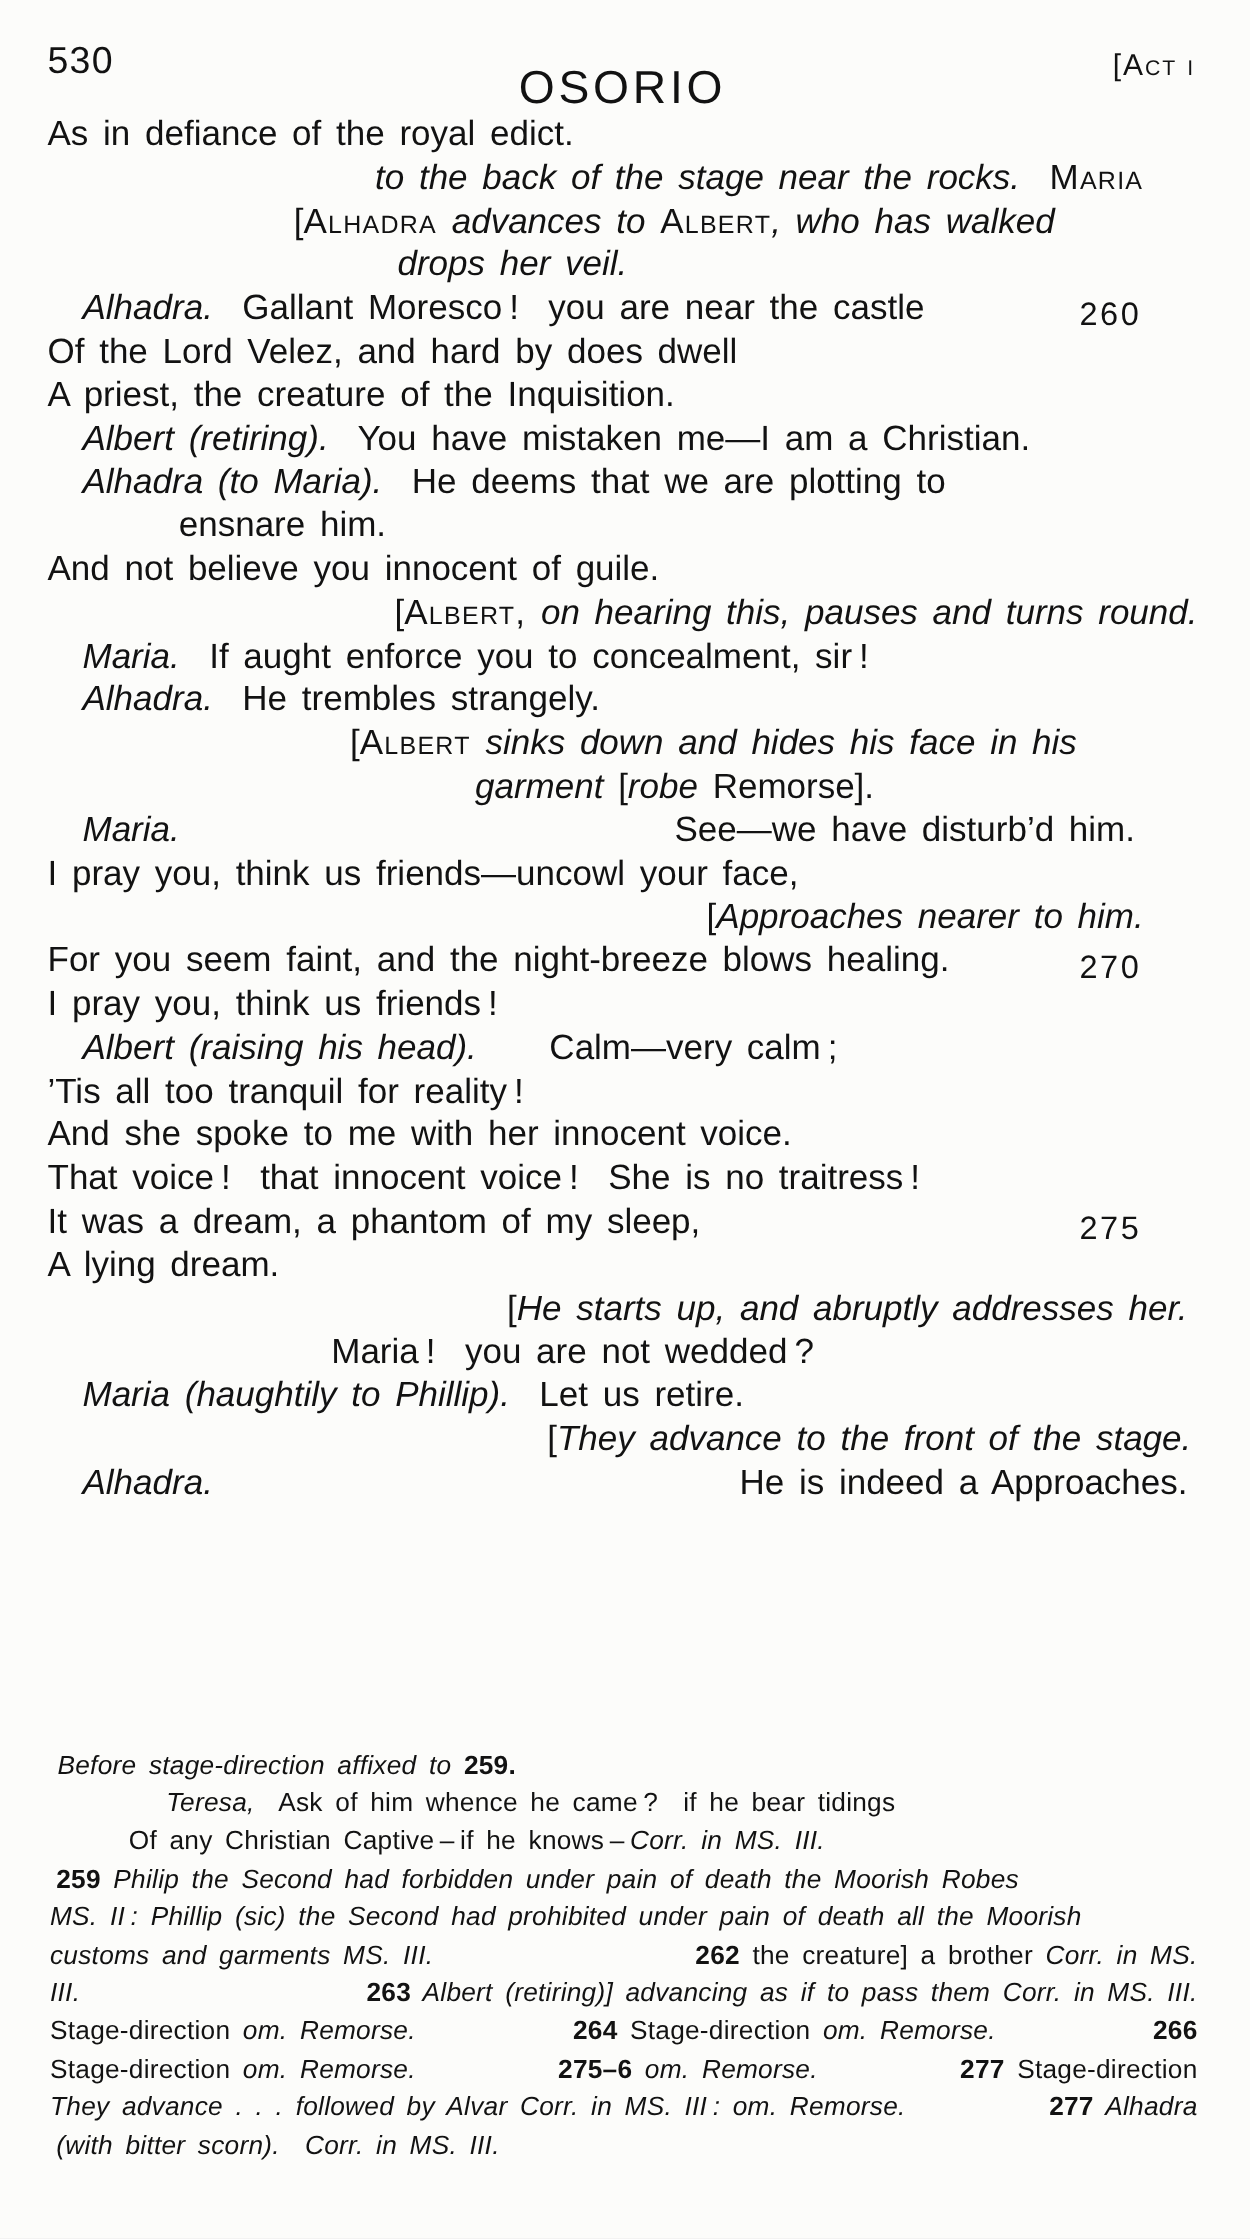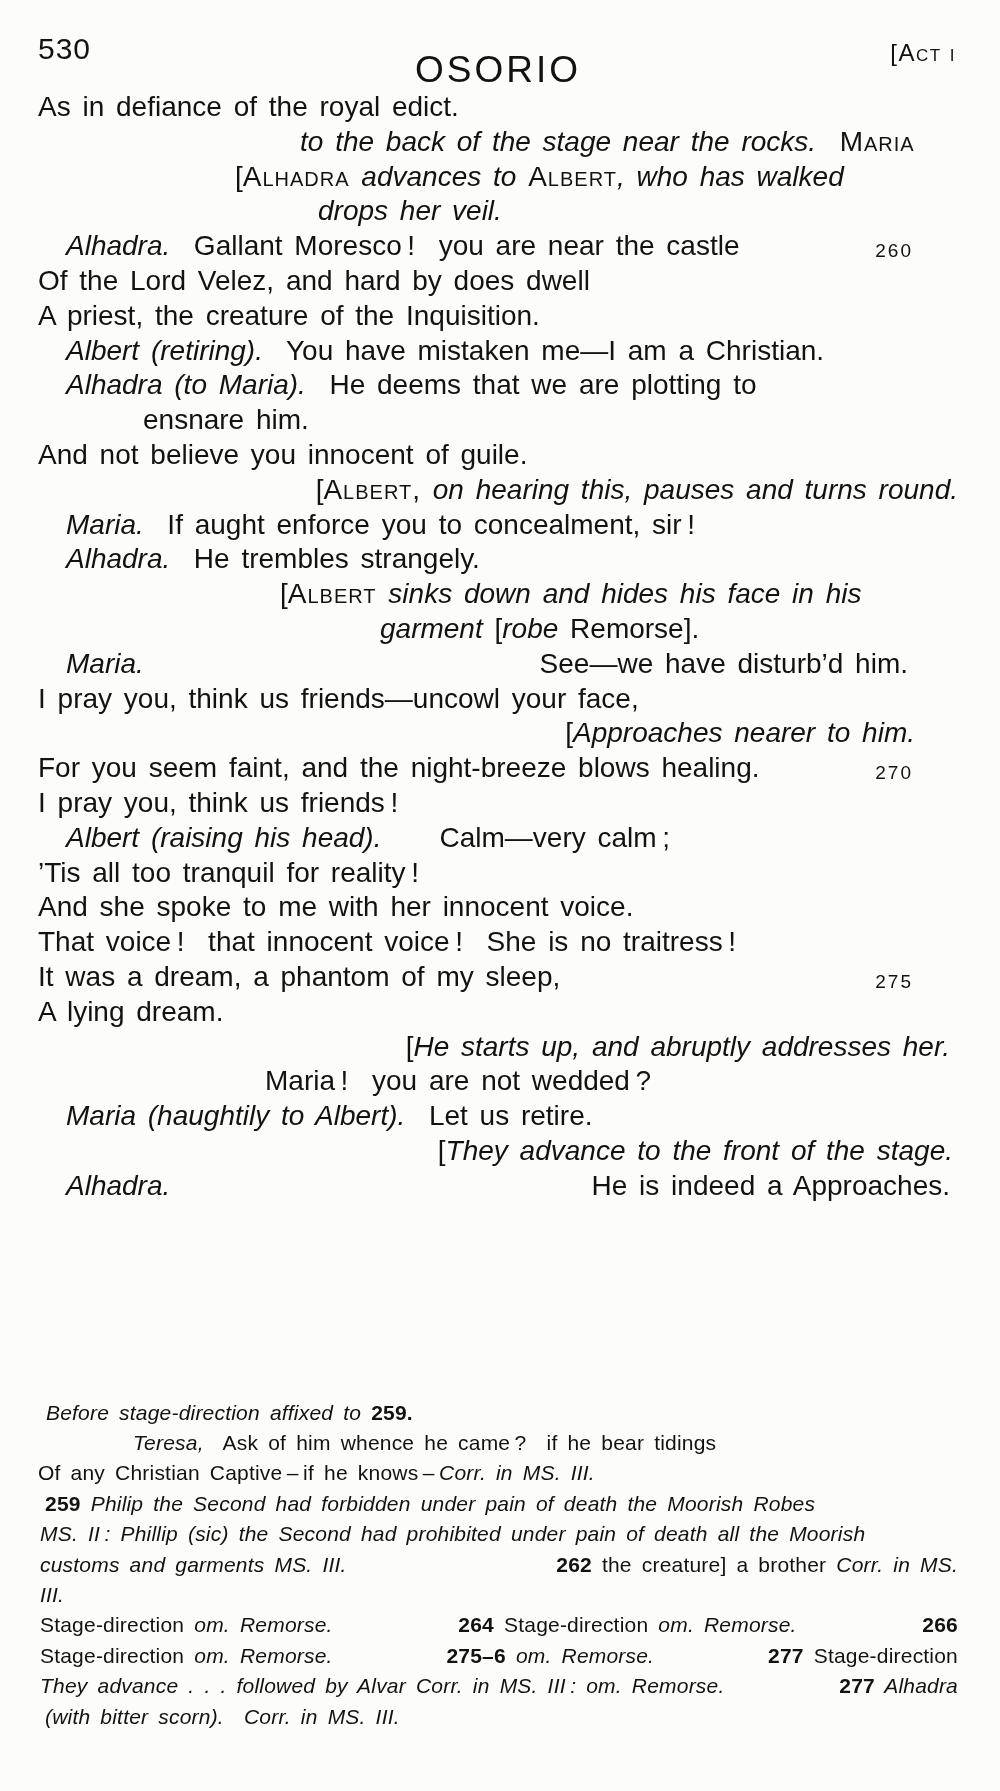--- a/index.html
+++ b/index.html
@@ -24,21 +24,21 @@
   .bline{position:relative;white-space:pre-wrap;}
   .fline{position:relative;white-space:pre-wrap;}
   .l-right{text-align:right;}
   .l-split,.l-fjust{display:flex;justify-content:space-between;}
   .chunk{white-space:pre-wrap;}
   .sg-r{font-style:normal;}
   .sg-i{font-style:italic;}
   .sg-sc{font-variant:small-caps;letter-spacing:1px;}
   .sg-b{font-weight:bold;}
   .sg-g{display:inline-block;height:1px;}
-  .linenum{position:absolute;right:45px;top:5px;font-size:19px;letter-spacing:2px;}
+  .linenum{position:absolute;right:45px;top:5px;font-size:26px;letter-spacing:2px;}
   
   .footnotes{margin-top:194px;font-size:21px;line-height:30.4px;word-spacing:4px;letter-spacing:0.2px;}
 </style>
 </head>
 <body>
 
 <div class="page">
   <div class="hdr">
     <span class="pgnum">530</span>
     <span class="title">OSORIO</span>
@@ -68,31 +68,31 @@
       <div class="bline" style="margin-left: 0px;"><span class="sg-r">For you seem faint, and the night-breeze blows healing.</span><span class="linenum">270</span></div>
       <div class="bline" style="margin-left: 0px;"><span class="sg-r">I pray you, think us friends !</span></div>
       <div class="bline" style="margin-left: 28px;"><span class="sg-i">Albert (raising his head).</span><span class="sg-g" style="width: 58px;"></span><span class="sg-r">Calm—very calm ;</span></div>
       <div class="bline" style="margin-left: 0px;"><span class="sg-r">’Tis all too tranquil for reality !</span></div>
       <div class="bline" style="margin-left: 0px;"><span class="sg-r">And she spoke to me with her innocent voice.</span></div>
       <div class="bline" style="margin-left: 0px;"><span class="sg-r">That voice !  that innocent voice !  She is no traitress !</span></div>
       <div class="bline" style="margin-left: 0px;"><span class="sg-r">It was a dream, a phantom of my sleep,</span><span class="linenum">275</span></div>
       <div class="bline" style="margin-left: 0px;"><span class="sg-r">A lying dream.</span></div>
       <div class="bline l-right" style="padding-right: 8px;"><span class="sg-r">[</span><span class="sg-i">He starts up, and abruptly addresses her.</span></div>
       <div class="bline" style="margin-left: 227px;"><span class="sg-r">Maria !  you are not wedded ?</span></div>
-      <div class="bline" style="margin-left: 28px;"><span class="sg-i">Maria (haughtily to Albert).</span><span class="sg-r">  Let us retire.</span></div>
+      <div class="bline" style="margin-left: 28px;"><span class="sg-i">Maria (haughtily to Phillip).</span><span class="sg-r">  Let us retire.</span></div>
       <div class="bline l-right" style="padding-right: 5px;"><span class="sg-r">[</span><span class="sg-i">They advance to the front of the stage.</span></div>
       <div class="bline l-split" style="margin-left: 28px; padding-right: 8px;"><span class="chunk"><span class="sg-i">Alhadra.</span></span><span class="chunk"><span class="sg-r">He is indeed a Approaches.</span></span></div>
     </div>
 
   <div class="footnotes" id="footnote-lines">
       <div class="fline" style="margin-left: 8px;"><span class="sg-i">Before stage-direction affixed to </span><span class="sg-b">259.</span></div>
       <div class="fline" style="margin-left: 95px;"><span class="sg-i">Teresa,</span><span class="sg-r">  Ask of him whence he came ?  if he bear tidings</span></div>
-      <div class="fline" style=""><span class="sg-r">Of any Christian Captive – if he knows – </span><span class="sg-i">Corr. in MS. III.</span></div>
+      <div class="fline" style="margin-left: 65px;"><span class="sg-r">Of any Christian Captive – if he knows – </span><span class="sg-i">Corr. in MS. III.</span></div>
       <div class="fline" style="margin-left: 7px;"><span class="sg-b">259 </span><span class="sg-i">Philip the Second had forbidden under pain of death the Moorish Robes</span></div>
       <div class="fline" style="margin-left: 2px;"><span class="sg-i">MS. II : Phillip (sic) the Second had prohibited under pain of death all the Moorish</span></div>
       <div class="fline l-fjust" style="margin-left: 2px;"><span class="chunk"><span class="sg-i">customs and garments MS. III.</span></span><span class="chunk"><span class="sg-b">262</span><span class="sg-r"> the creature] a brother </span><span class="sg-i">Corr. in MS.</span></span></div>
-      <div class="fline l-fjust" style="margin-left: 2px;"><span class="chunk"><span class="sg-i">III.</span></span></div>
+      <div class="fline l-fjust" style="margin-left: 2px;"><span class="chunk"><span class="sg-i">III.</span></span><span class="chunk"><span class="sg-b">263</span><span class="sg-i"> Albert (retiring)] advancing as if to pass them Corr. in MS. III.</span></span></div>
       <div class="fline l-fjust" style="margin-left: 2px;"><span class="chunk"><span class="sg-r">Stage-direction </span><span class="sg-i">om. Remorse.</span></span><span class="chunk"><span class="sg-b">264</span><span class="sg-r"> Stage-direction </span><span class="sg-i">om. Remorse.</span></span><span class="chunk"><span class="sg-b">266</span></span></div>
       <div class="fline l-fjust" style="margin-left: 2px;"><span class="chunk"><span class="sg-r">Stage-direction </span><span class="sg-i">om. Remorse.</span></span><span class="chunk"><span class="sg-b">275–6</span><span class="sg-i"> om. Remorse.</span></span><span class="chunk"><span class="sg-b">277</span><span class="sg-r"> Stage-direction</span></span></div>
       <div class="fline l-fjust" style="margin-left: 2px;"><span class="chunk"><span class="sg-i">They advance . . . followed by Alvar Corr. in MS. III : om. Remorse.</span></span><span class="chunk"><span class="sg-b">277</span><span class="sg-i"> Alhadra</span></span></div>
       <div class="fline" style="margin-left: 7px;"><span class="sg-i">(with bitter scorn).  Corr. in MS. III.</span></div>
     </div>
 </div>
 
 </body></html>

